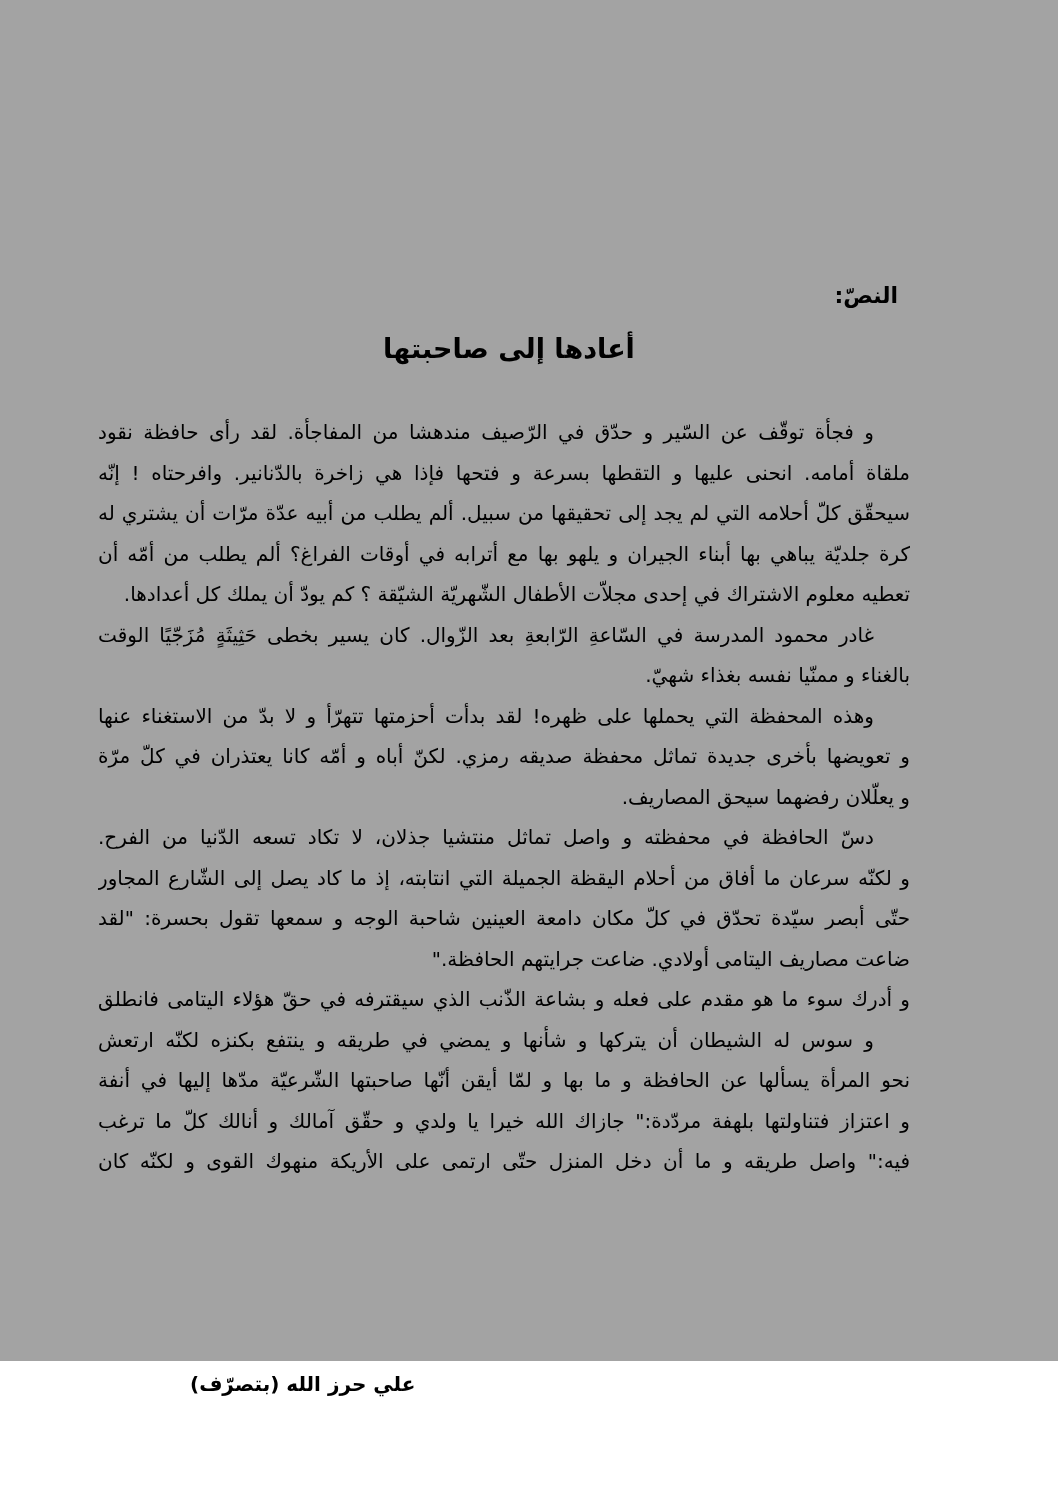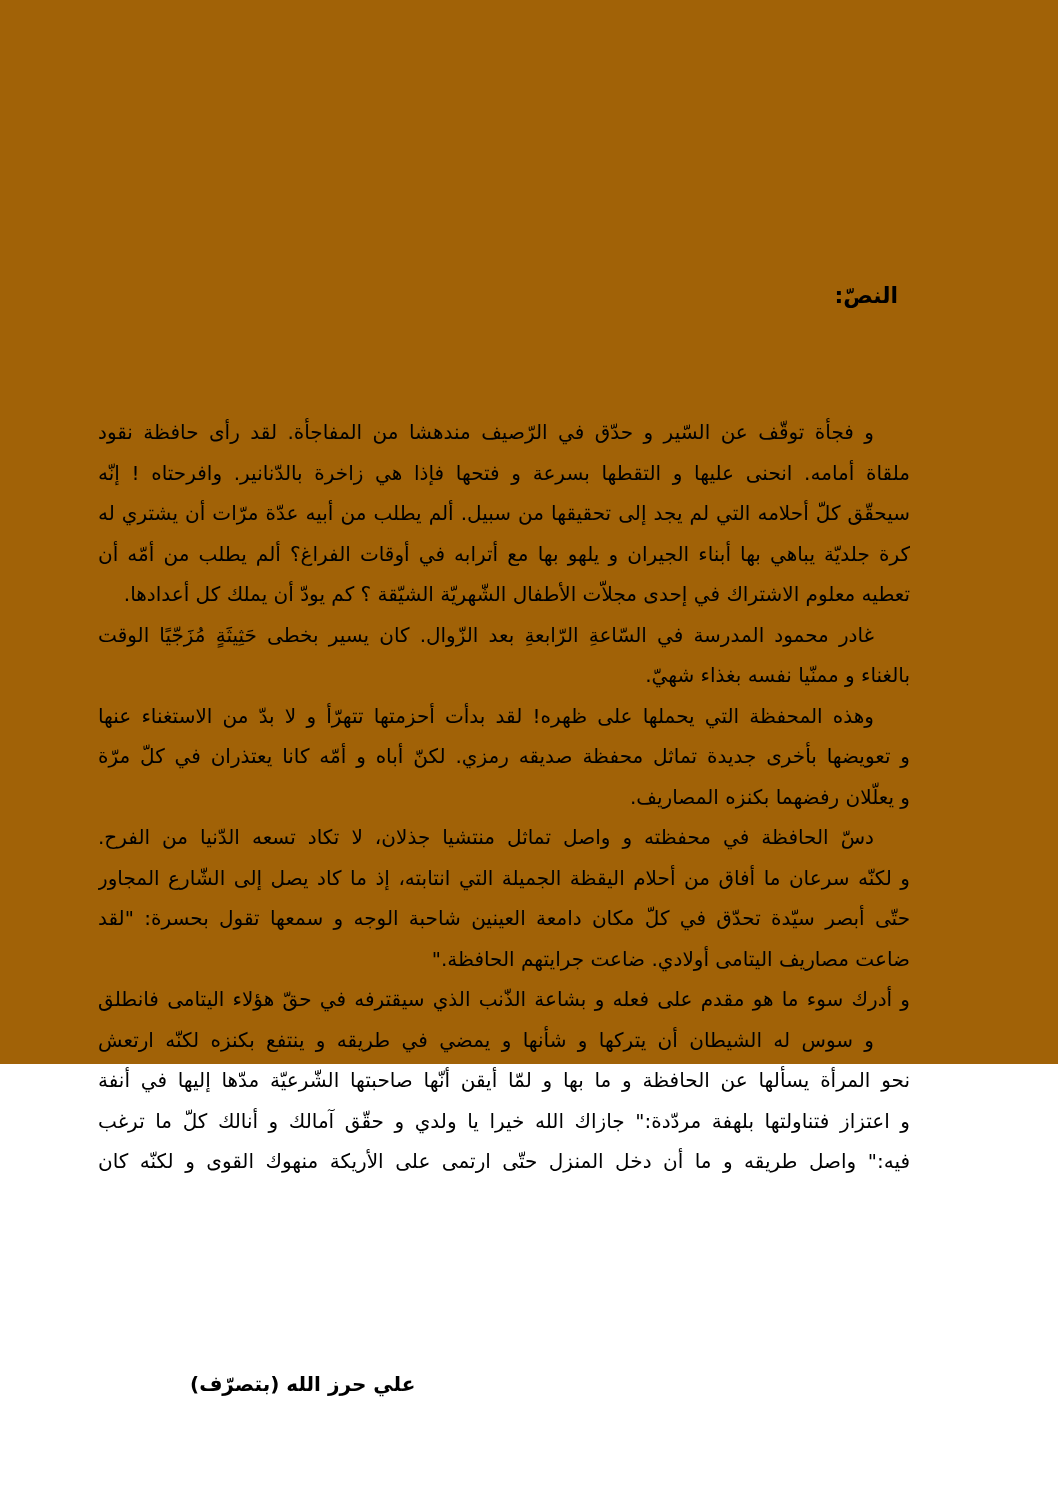--- a/index.html
+++ b/index.html
@@ -13,22 +13,22 @@
       position: relative;
       overflow: hidden;
       font-family: "DejaVu Sans", "Liberation Sans", sans-serif;
       color: #000000;
     }
     .page {
       position: absolute;
       left: 0;
       top: 0;
       width: 1058px;
-      height: 1064px;
-      background: #a16207;
+      height: 1361px;
+      background: #a3a3a3;
     }
     .label {
       position: absolute;
       top: 283px;
       right: 160px;
       font-size: 22px;
       font-weight: bold;
       direction: rtl;
       white-space: nowrap;
     }
@@ -77,40 +77,41 @@
       white-space: nowrap;
     }
   </style>
 </head>
 <body>
 
 <div class="page">
 
   <div class="label">النصّ:</div>
 
+  <div class="title">أعادها إلى صاحبتها</div>
 
   <div class="body-text">
 
     <div>
       <span class="line indent">و فجأة توقّف عن السّير و حدّق في الرّصيف مندهشا من المفاجأة. لقد رأى حافظة نقود</span>
       <span class="line">ملقاة أمامه. انحنى عليها و التقطها بسرعة و فتحها فإذا هي زاخرة بالدّنانير. وافرحتاه ! إنّه</span>
       <span class="line">سيحقّق كلّ أحلامه التي لم يجد إلى تحقيقها من سبيل. ألم يطلب من أبيه عدّة مرّات أن يشتري له</span>
       <span class="line">كرة جلديّة يباهي بها أبناء الجيران و يلهو بها مع أترابه في أوقات الفراغ؟ ألم يطلب من أمّه أن</span>
       <span class="line last">تعطيه معلوم الاشتراك في إحدى مجلاّت الأطفال الشّهريّة الشيّقة ؟ كم يودّ أن يملك كل أعدادها.</span>
     </div>
 
     <div>
       <span class="line indent">غادر محمود المدرسة في السّاعةِ الرّابعةِ بعد الزّوال. كان يسير بخطى حَثِيثَةٍ مُزَجّيًا الوقت</span>
       <span class="line last">بالغناء و ممنّيا نفسه بغذاء شهيّ.</span>
     </div>
 
     <div>
       <span class="line indent">وهذه المحفظة التي يحملها على ظهره! لقد بدأت أحزمتها تتهرّأ و لا بدّ من الاستغناء عنها</span>
       <span class="line">و تعويضها بأخرى جديدة تماثل محفظة صديقه رمزي. لكنّ أباه و أمّه كانا يعتذران في كلّ مرّة</span>
-      <span class="line last">و يعلّلان رفضهما بكنزه المصاريف.</span>
+      <span class="line last">و يعلّلان رفضهما سيحق المصاريف.</span>
     </div>
 
     <div>
       <span class="line indent">دسّ الحافظة في محفظته و واصل تماثل منتشيا جذلان، لا تكاد تسعه الدّنيا من الفرح.</span>
       <span class="line">و لكنّه سرعان ما أفاق من أحلام اليقظة الجميلة التي انتابته، إذ ما كاد يصل إلى الشّارع المجاور</span>
       <span class="line">حتّى أبصر سيّدة تحدّق في كلّ مكان دامعة العينين شاحبة الوجه و سمعها تقول بحسرة: "لقد</span>
       <span class="line last">ضاعت مصاريف اليتامى أولادي. ضاعت جرايتهم الحافظة."</span>
     </div>
 
     <div>

